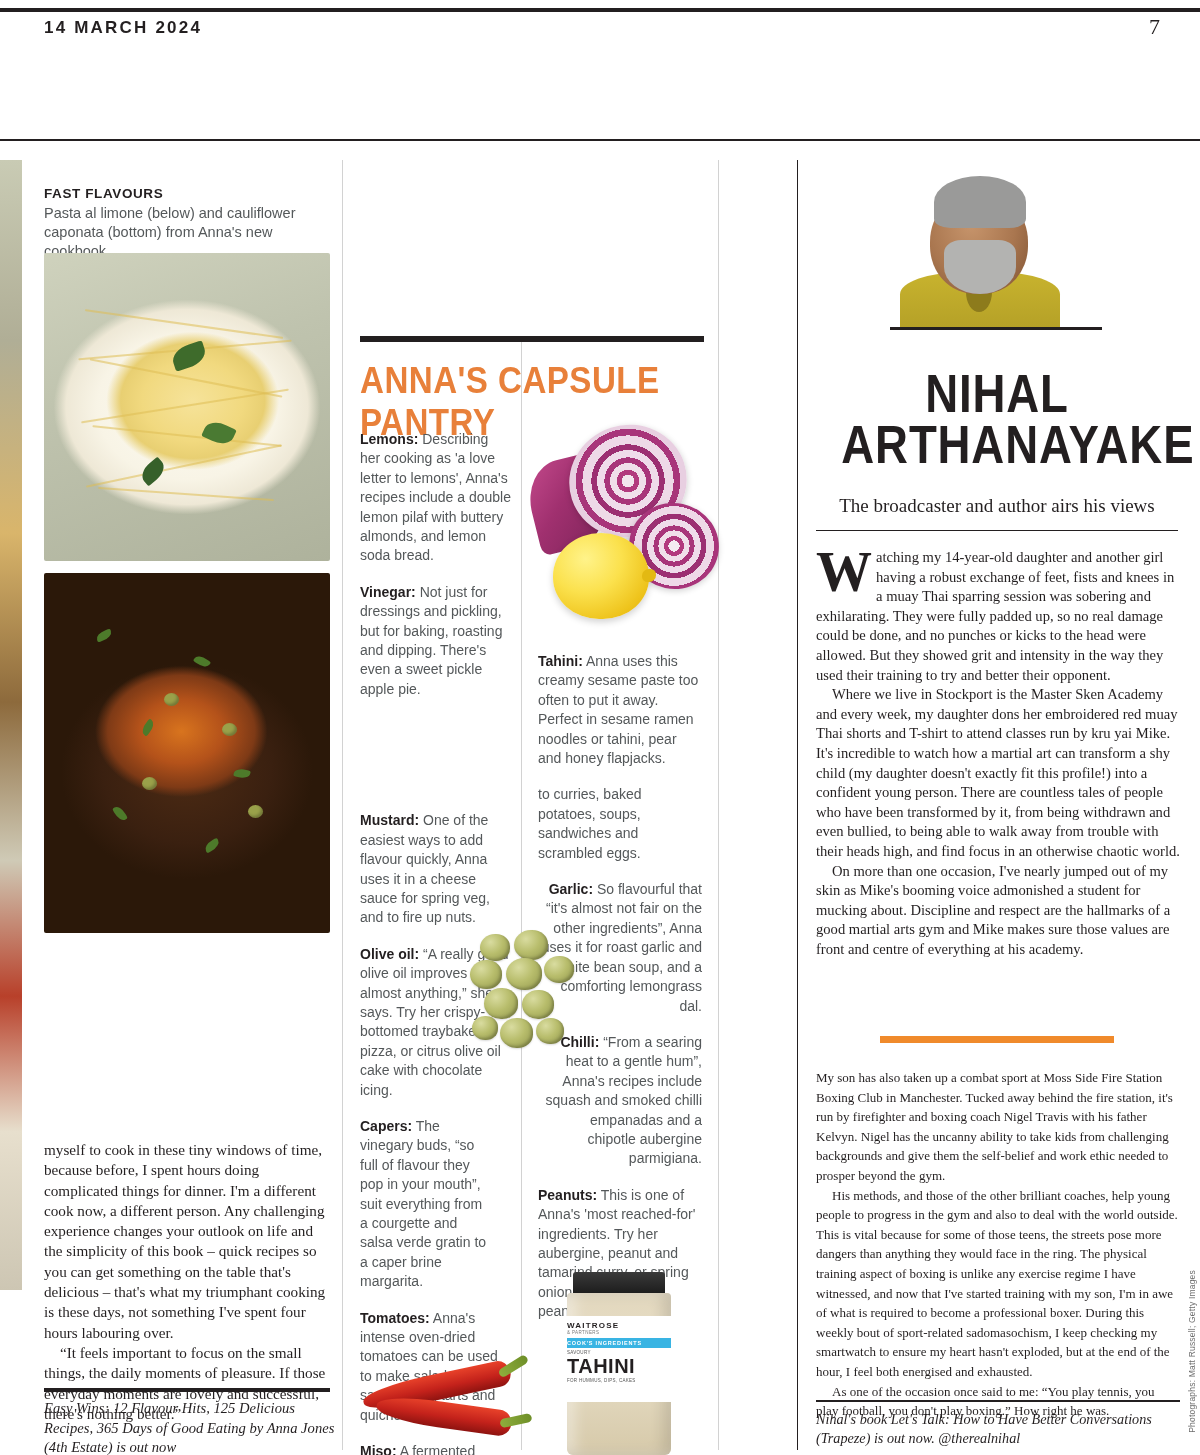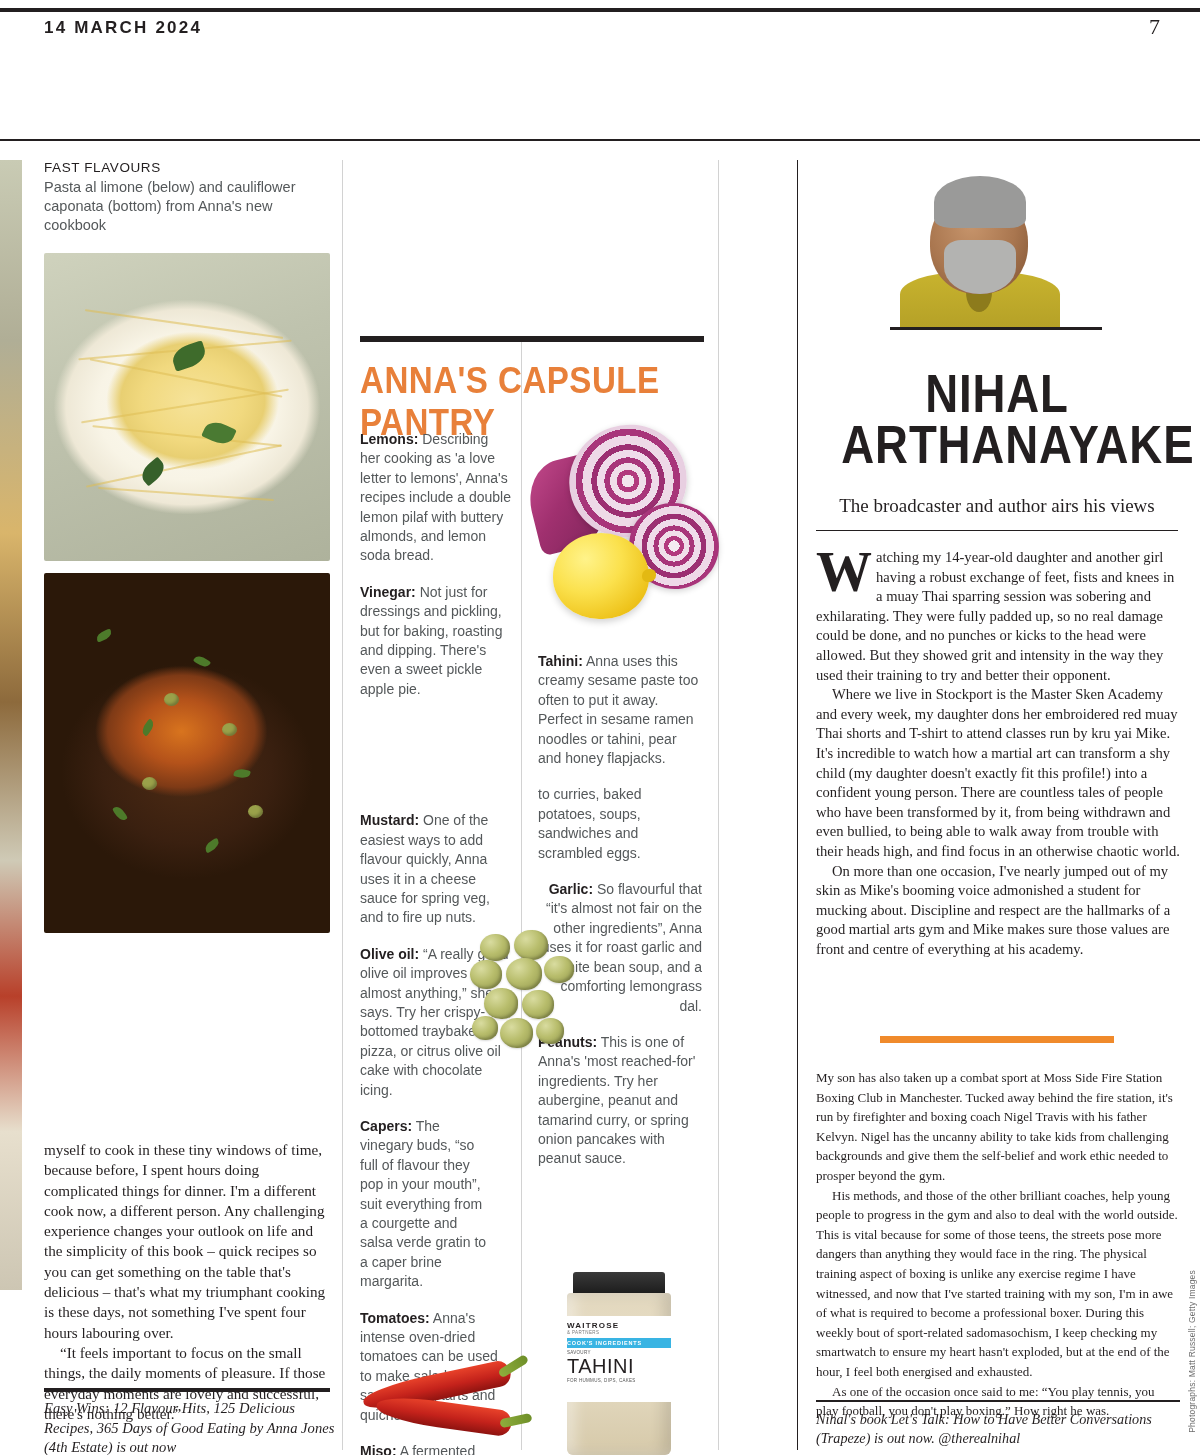--- a/index.html
+++ b/index.html
@@ -28,22 +28,22 @@
   .header-rule {
     position:absolute; left:0; top:139px; width:1200px; height:2px; background:#231f20;
   }
 
   
   .vrule { position:absolute; width:1px; background:#d2d2d2; }
 
   
   .left-col { position:absolute; left:44px; top:160px; width:286px; }
   .kicker {
-    font-size:13.5px; font-weight:400; letter-spacing:.6px; color:#231f20;
-    margin-bottom:3px; text-transform:uppercase;
+    font-size:13.5px; font-weight:700; letter-spacing:.6px; color:#231f20;
+    margin-bottom:3px; text-transform:uppercase;margin-top:26px;
   }
   .kicker-body {
     font-size:14.5px; line-height:19px; color:#54585a; font-weight:400;
   }
 
   .photo { position:absolute; overflow:hidden; }
 
   
   .pasta {
     left:0; top:253px; width:286px; height:308px;
@@ -201,21 +201,21 @@
   }
   .jar-brand {
     font-size:8px; letter-spacing:1.2px; color:#231f20; margin-top:5px; font-weight:600;
   }
   .jar-brand2 { font-size:4.5px; letter-spacing:.4px; color:#777; }
   .jar-strip {
     margin-top:3px; background:#39b4e3; color:#fff; font-size:5.5px; letter-spacing:.8px;
     padding:2px 0; font-weight:700;
   }
   .jar-name {
-    font-size:20px; font-weight:400; color:#231f20; letter-spacing:.5px; line-height:20px; margin-top:1px;
+    font-size:20px; font-weight:700; color:#231f20; letter-spacing:.5px; line-height:20px; margin-top:1px;
   }
   .jar-sub { font-size:4.5px; color:#555; letter-spacing:.3px; margin-top:2px; }
   .op-portrait {
     position:absolute; left:930px; top:168px; width:138px; height:155px;
   }
   .op-head {
     position:absolute; left:930px; top:190px; width:98px; height:104px; border-radius:50% 50% 46% 46%;
     background:radial-gradient(ellipse at 42% 32%, #c7956c 0%, #a9764f 55%, #7d5132 100%);
   }
   .op-hair {
@@ -372,20 +372,21 @@
     <p style="width:132px;"><b>Capers:</b><span> The vinegary buds, “so full of flavour they pop in your mouth”, suit everything from a courgette and salsa verde gratin to a caper brine margarita.</span></p>
     <p><b>Tomatoes:</b><span> Anna's intense oven-dried tomatoes can be used to make salads, sandwiches, tarts and quiches.</span></p>
     <p><b>Miso:</b><span> A fermented favourite for adding umami depth. Try Anna's miso, lime and sweet potato bake, and miso banana caramel whip.</span></p>
 
   </div>
 
   <div class="pantry-col pc2">
     <p><b>Tahini:</b><span> Anna uses this creamy sesame paste too often to put it away. Perfect in sesame ramen noodles or tahini, pear and honey flapjacks.</span></p>
     <p><span>to curries, baked potatoes, soups, sandwiches and scrambled eggs.</span></p>
     <p style="text-align:right;"><b>Garlic:</b><span> So flavourful that “it's almost not fair on the other ingredients”, Anna uses it for roast garlic and white bean soup, and a comforting lemongrass dal.</span></p>
+    <p style="text-align:right;"><b>Chilli:</b><span> “From a searing heat to a gentle hum”, Anna's recipes include squash and smoked chilli empanadas and a chipotle aubergine parmigiana.</span></p>
     <p><b>Peanuts:</b><span> This is one of Anna's 'most reached-for' ingredients. Try her aubergine, peanut and tamarind curry, or spring onion pancakes with peanut sauce.</span></p>
   </div>
 
   <div class="capers">
     <div class="caper" style="left:10px; top:4px; width:30px; height:27px;"></div>
     <div class="caper" style="left:44px; top:0px; width:34px; height:30px;"></div>
     <div class="caper" style="left:0px; top:30px; width:32px; height:29px;"></div>
     <div class="caper" style="left:36px; top:28px; width:36px; height:32px;"></div>
     <div class="caper" style="left:74px; top:26px; width:30px; height:27px;"></div>
     <div class="caper" style="left:14px; top:58px; width:34px; height:31px;"></div>

